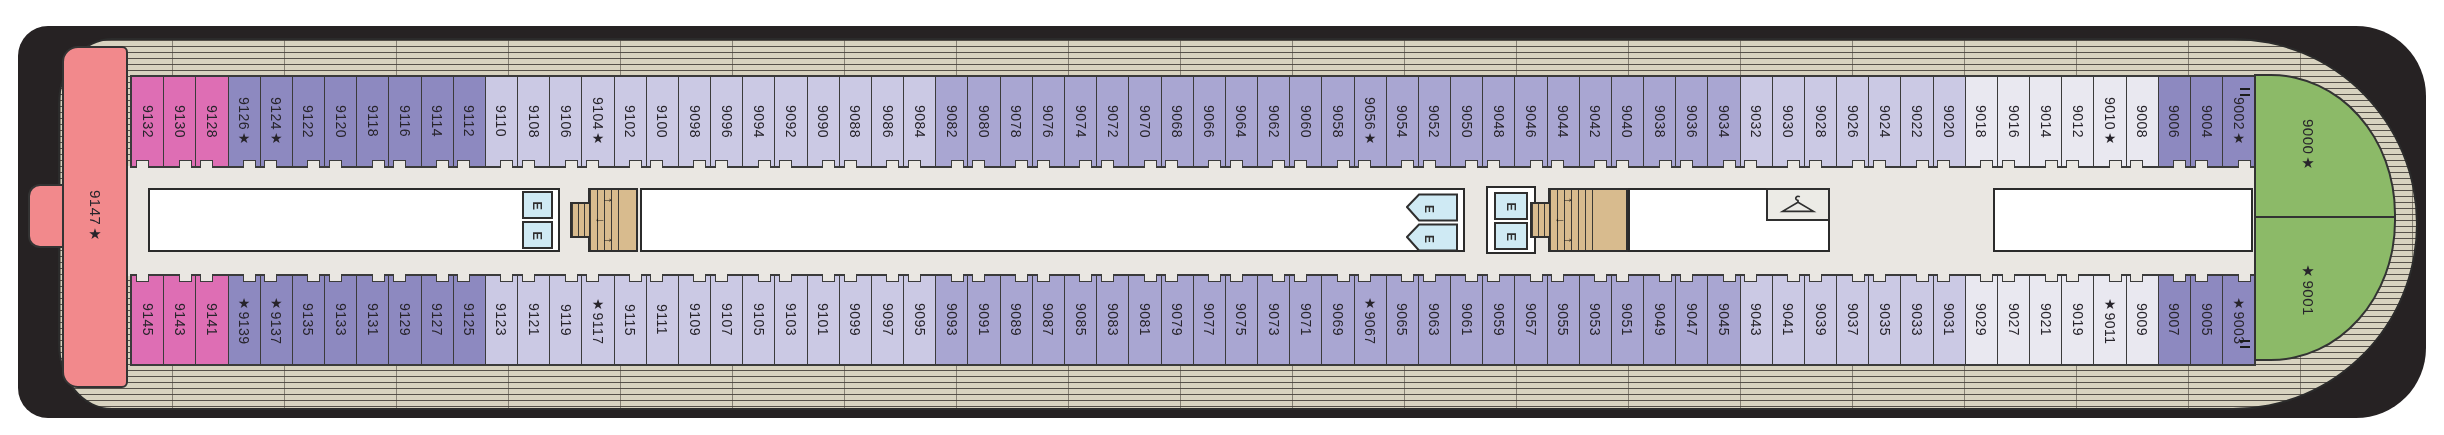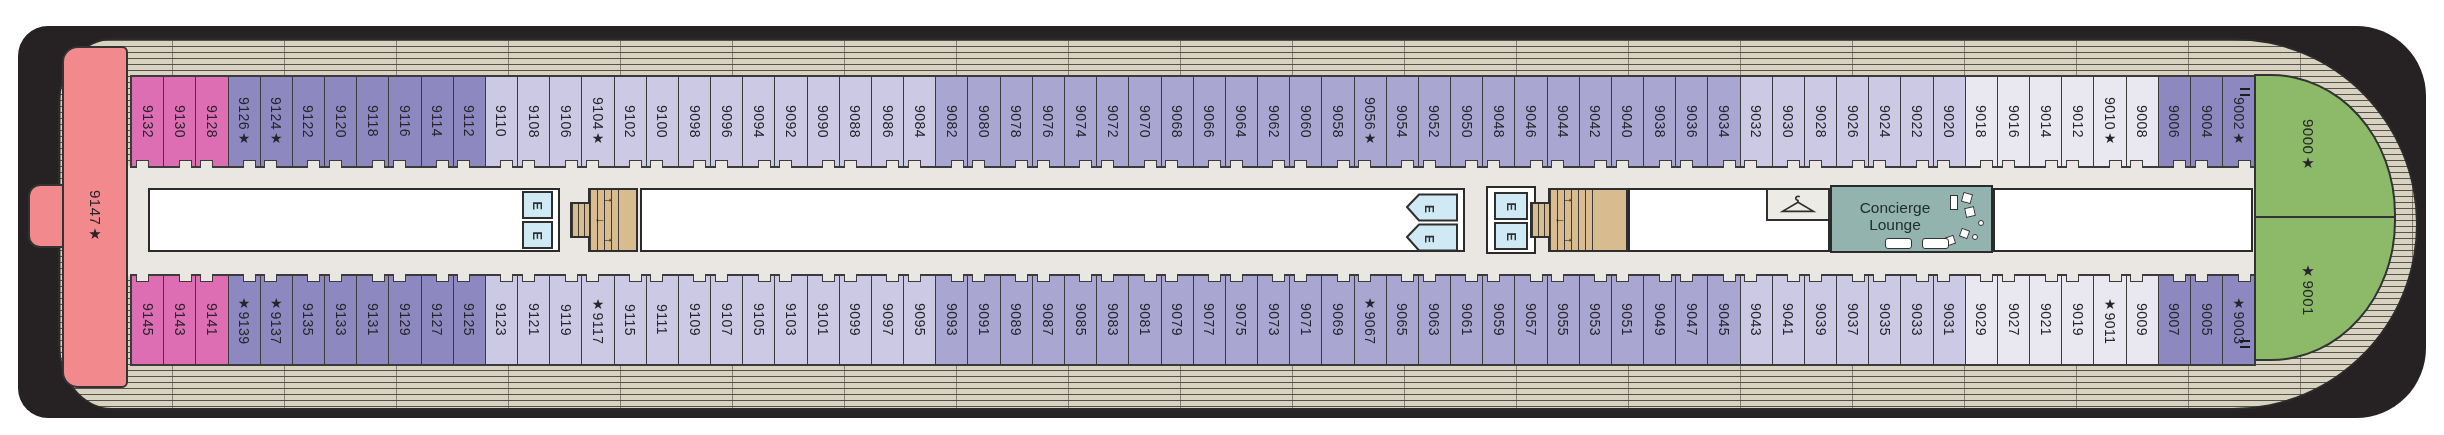--- a/index.html
+++ b/index.html
@@ -530,35 +530,20 @@
   <span class="arrow" style="left:1554px;top:212px;">←</span>
   <span class="arrow" style="left:1562px;top:232px;">→</span>
 
   <div id="closet">
     <svg width="40" height="20" viewBox="0 0 44 22">
       <path d="M22 8 L5 18 H39 L22 8 Z" fill="none" stroke="#2f2f2f" stroke-width="1.8"></path>
       <path d="M22 8 L22 6 q-3.5 -1 -2 -3.5 q1.5 -2 4 -0.5" fill="none" stroke="#2f2f2f" stroke-width="1.8"></path>
     </svg>
   </div>
 
-  <div id="lounge">
-    <div class="txt">
-      <div>Concierge</div>
-      <div>Lounge</div>
-    </div>
-    <div class="furn" style="left:118px;top:8px;width:8px;height:15px;"></div>
-    <div class="furn" style="left:130px;top:6px;width:10px;height:10px;transform:rotate(16deg);"></div>
-    <div class="furn" style="left:133px;top:20px;width:10px;height:10px;transform:rotate(-12deg);"></div>
-    <div class="furn round" style="left:146px;top:33px;width:6px;height:6px;"></div>
-    <div class="furn" style="left:128px;top:42px;width:9px;height:9px;transform:rotate(20deg);"></div>
-    <div class="furn round" style="left:140px;top:47px;width:6px;height:6px;"></div>
-    <div class="furn" style="left:114px;top:49px;width:9px;height:9px;transform:rotate(-18deg);"></div>
-    <div class="furn sofa" style="left:53px;top:51px;width:27px;height:11px;"></div>
-    <div class="furn sofa" style="left:90px;top:51px;width:27px;height:11px;"></div>
-  </div>
 
   <div id="suite-9000" class="green-suite">
     <span class="num">9000★</span>
   </div>
   <div id="suite-9001" class="green-suite">
     <span class="num">★9001</span>
   </div>
 
   <div class="connect" style="left:2240px;top:88px;"></div>
   <div class="connect" style="left:2240px;top:340px;"></div>

